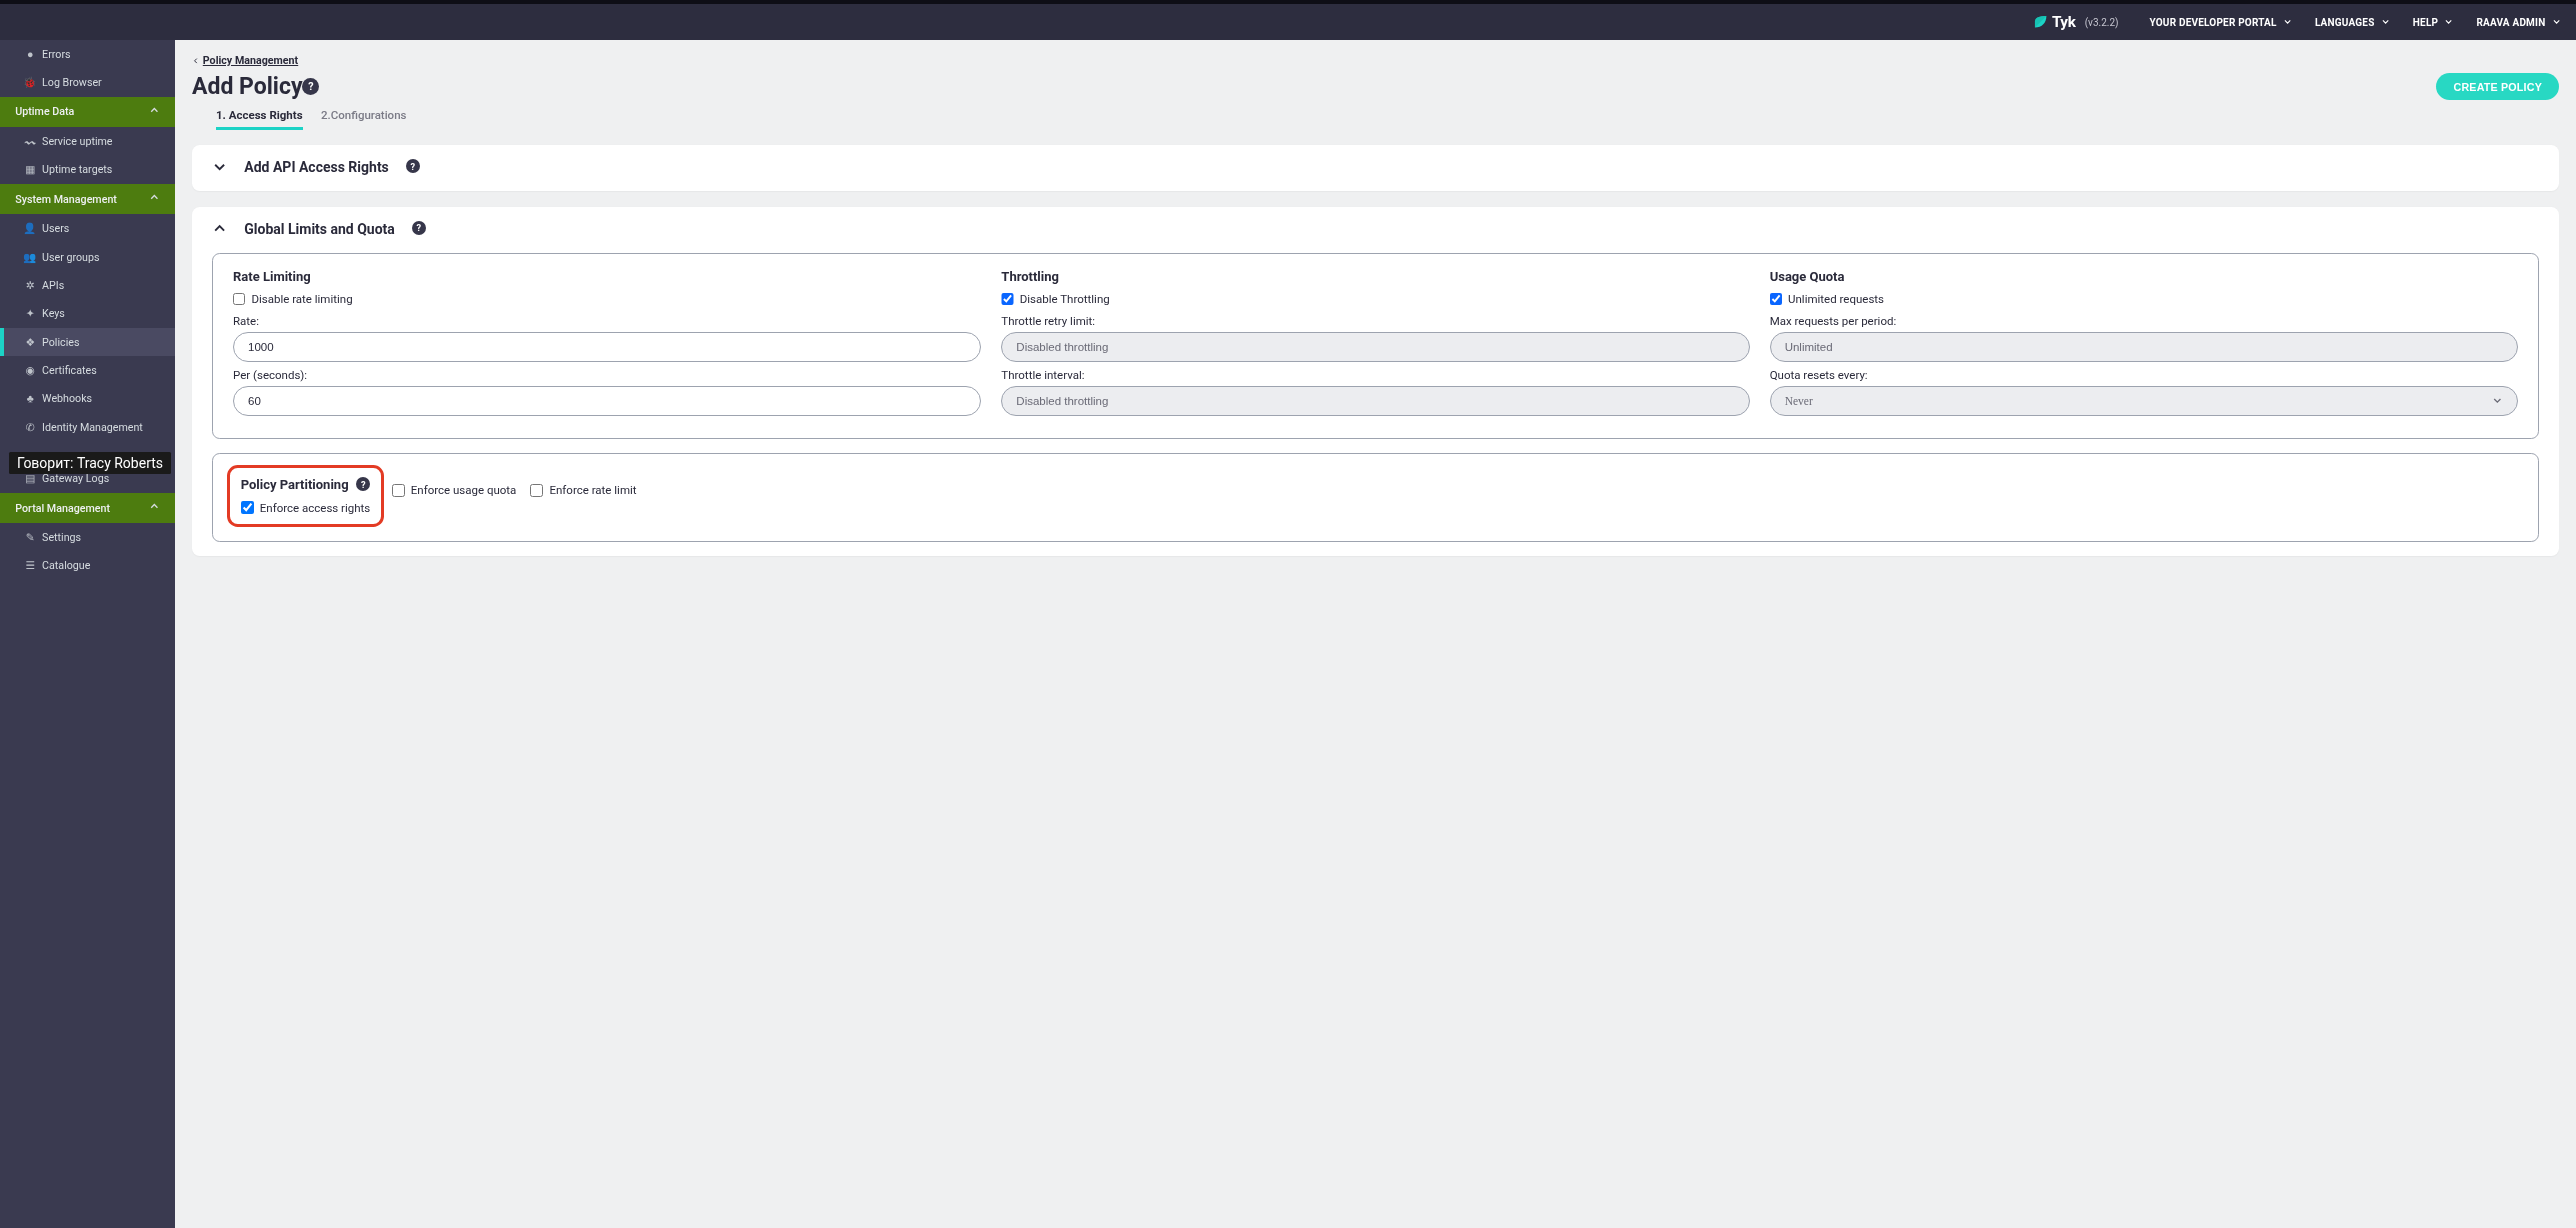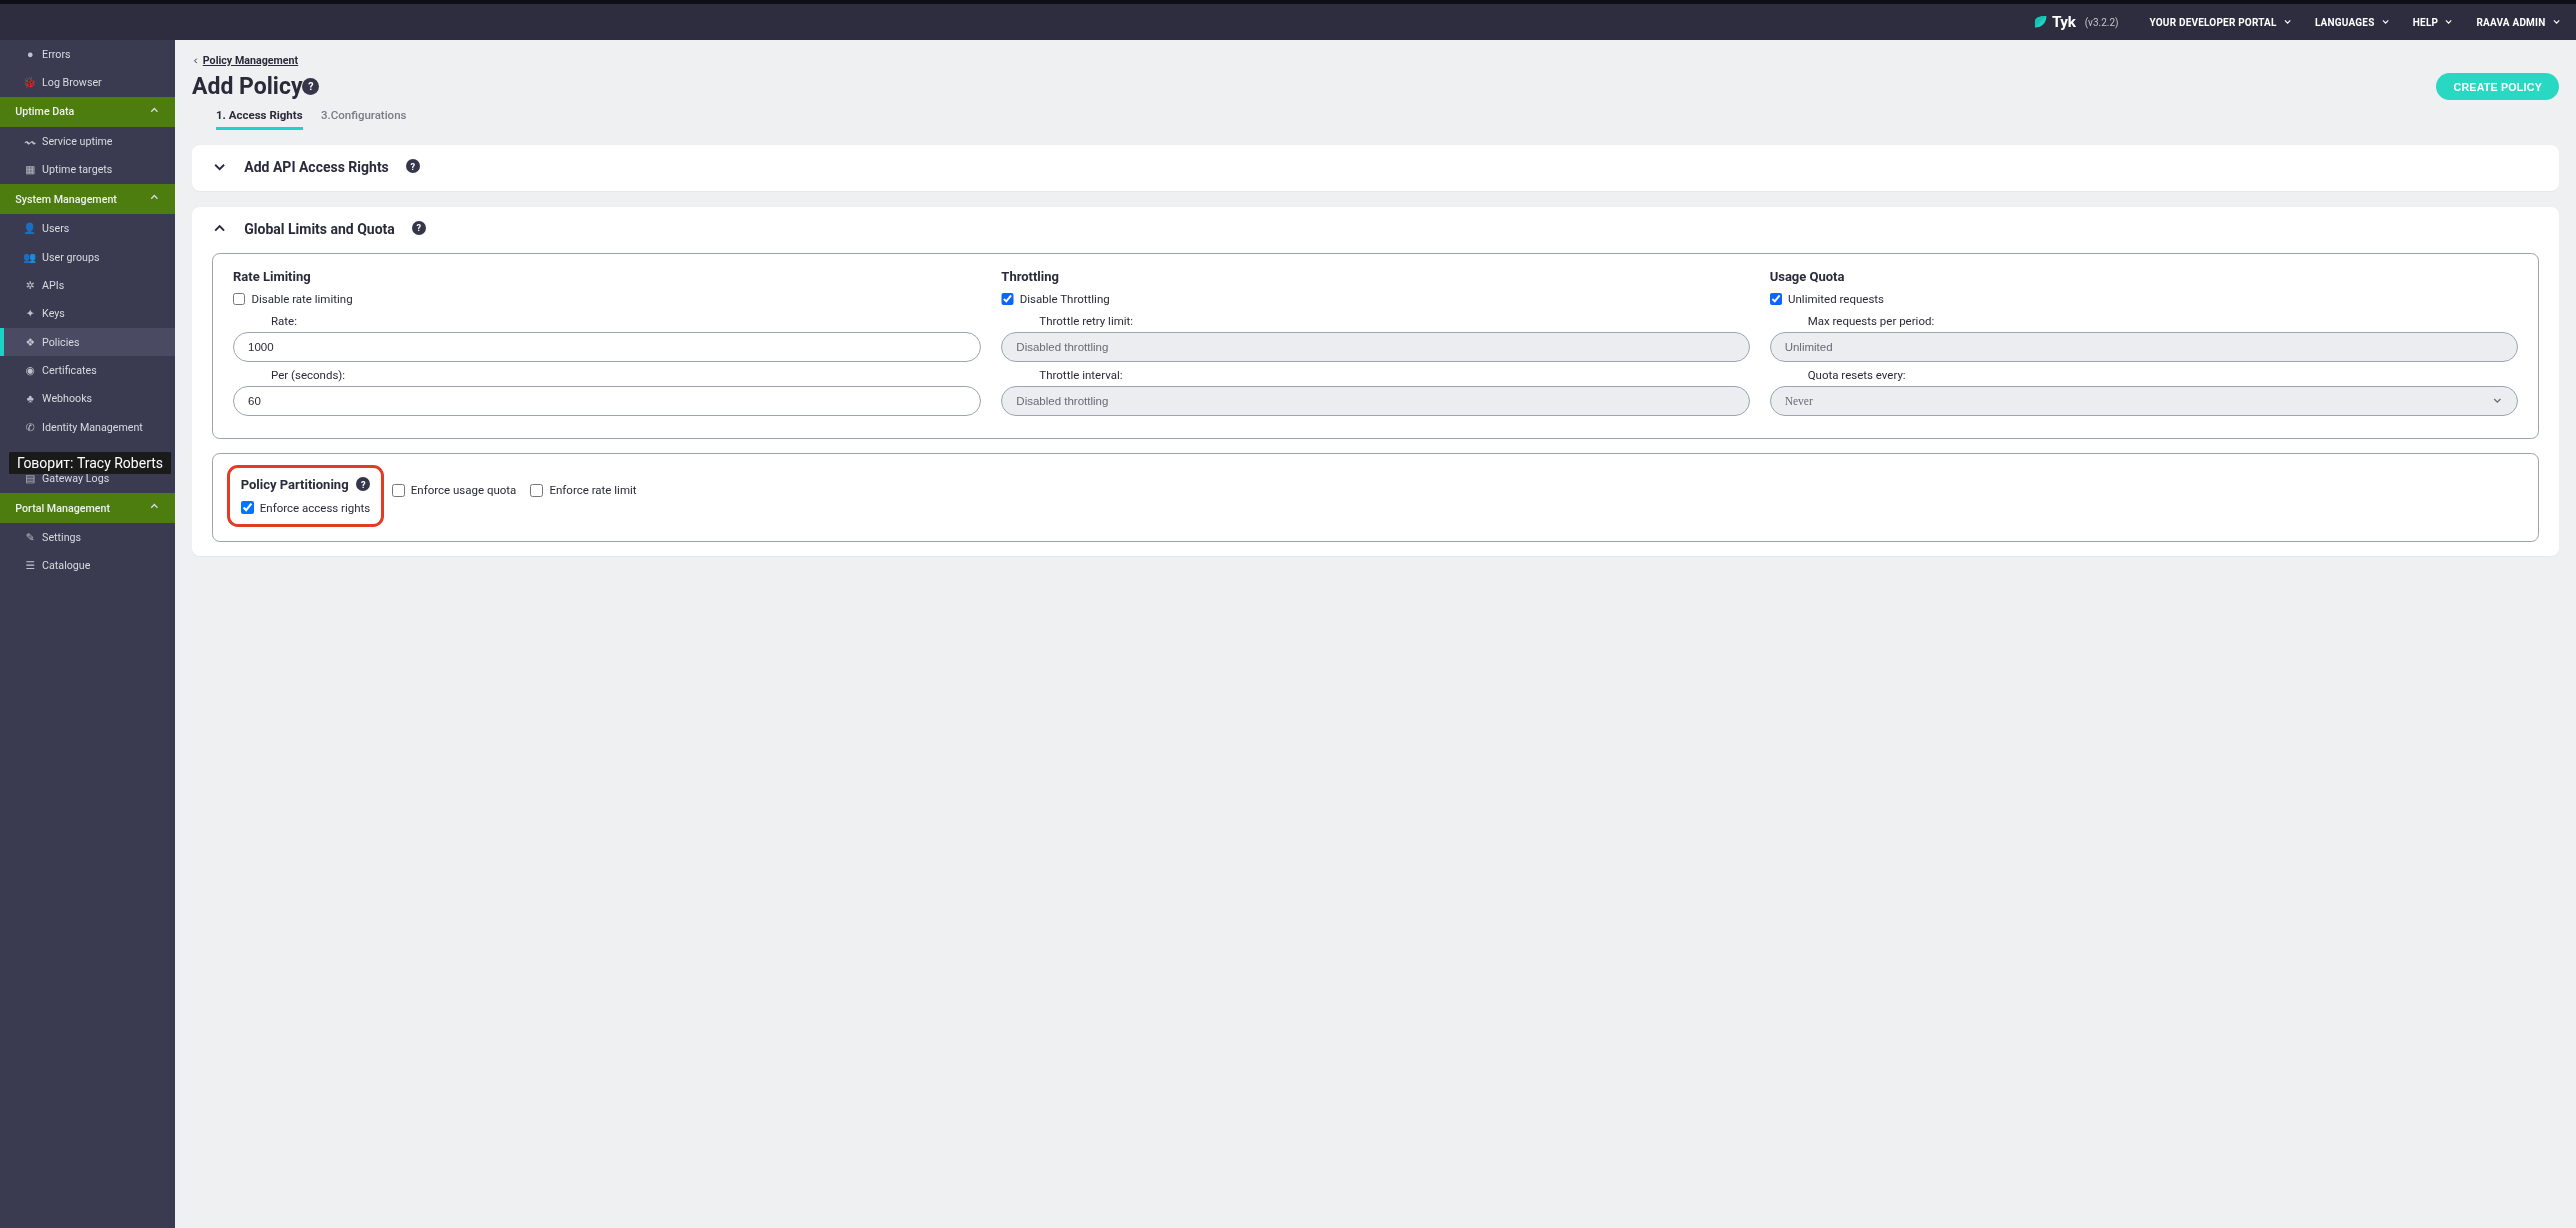--- a/index.html
+++ b/index.html
@@ -208,21 +208,20 @@
     font-size: 11.5px;
   }
   .checkbox-row input[type=checkbox] {
     width: 12.3px; height: 12.3px;
     accent-color: #0a66ff;
   }
   .field-label {
     font-size: 11.5px;
     margin-bottom: 4.6px;
     margin-top: 6.1px;
-    margin-left: 38px;
   }
   .text-input, .select-input {
     width: 100%;
     border: 0.8px solid #9da3af;
     border-radius: 17px;
     padding: 7.7px 14px;
     font-size: 11.5px;
     color: #2a2a3a;
     background: #fff;
   }
@@ -410,21 +409,21 @@
     <div class="page-head-row">
       <h1 class="page-title">
         <span>Add Policy</span>
         <span class="help-bubble">?</span>
       </h1>
       <button class="create-btn">CREATE POLICY</button>
     </div>
 
     <div class="tabs">
       <div class="tab active">1. Access Rights</div>
-      <div class="tab">3.Configurations</div>
+      <div class="tab">2.Configurations</div>
     </div>
 
     <div class="card">
       <div class="card-header">
         <span class="card-toggle">
           <svg viewBox="0 0 24 24">
               <path fill="none" stroke="#2a2a3a" stroke-width="3" d="M5 9l7 7 7-7"></path>
             </svg>
         </span>
         <span>Add API Access Rights</span>

